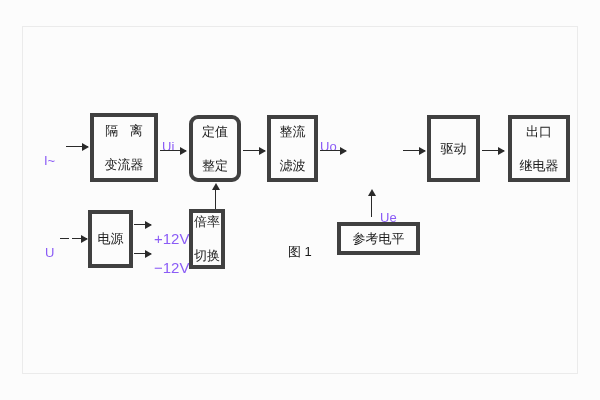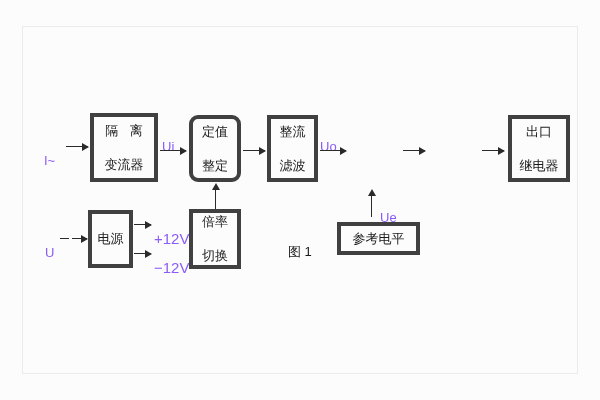--- a/index.html
+++ b/index.html
@@ -134,20 +134,23 @@
     <span class="ln">整流</span>
     <span class="ln">滤波</span>
   </div>
 
   <div class="lbl" style="left:320px; top:126px;">Uo</div>
   <div class="arrow-h" style="left:320px; top:150px; width:26px;"></div>
 
 
   <div class="arrow-h" style="left:403px; top:150px; width:22px;"></div>
 
+  <div class="blk one" style="left:427px; top:115px; width:53px; height:67px;">
+    <span class="ln">驱动</span>
+  </div>
 
   <div class="arrow-h" style="left:482px; top:150px; width:22px;"></div>
 
   <div class="blk" style="left:508px; top:115px; width:62px; height:67px;">
     <span class="ln">出口</span>
     <span class="ln">继电器</span>
   </div>
 
   <div class="lbl" style="left:45px; top:232px;">U</div>
   <div class="dash" style="left:60px; top:238px; width:9px;"></div>
@@ -156,21 +159,21 @@
   <div class="blk one" style="left:88px; top:210px; width:45px; height:58px;">
     <span class="ln">电源</span>
   </div>
 
   <div class="arrow-h" style="left:134px; top:224px; width:17px;"></div>
   <div class="lbl sm" style="left:154px; top:217px;">+12V</div>
 
   <div class="arrow-h" style="left:134px; top:253px; width:17px;"></div>
   <div class="lbl sm" style="left:154px; top:246px;">−12V</div>
 
-  <div class="blk" style="left:189px; top:209px; width:52px; height:60px;">
+  <div class="blk" style="left:189px; top:209px; width:36px; height:60px;">
     <span class="ln">倍率</span>
     <span class="ln">切换</span>
   </div>
 
   <div class="arrow-v" style="left:215px; top:190px; height:19px;"></div>
 
   <div class="blk one" style="left:337px; top:222px; width:83px; height:33px;justify-content:center;">
     <span class="ln">参考电平</span>
   </div>
 

